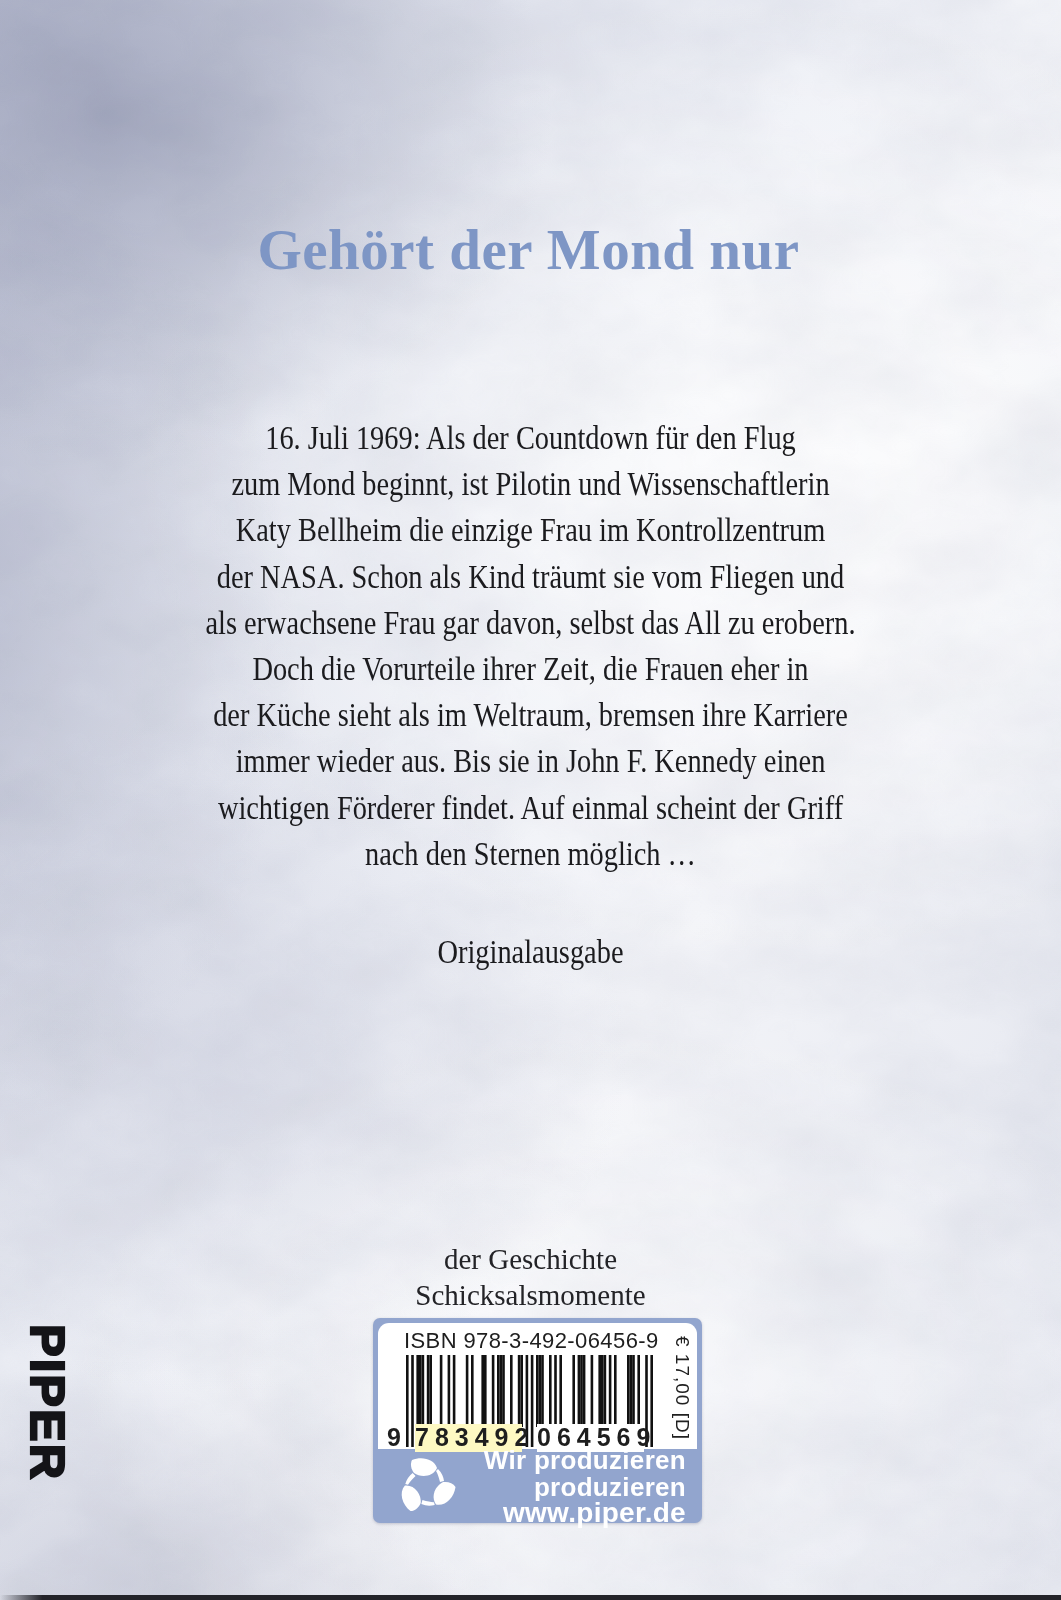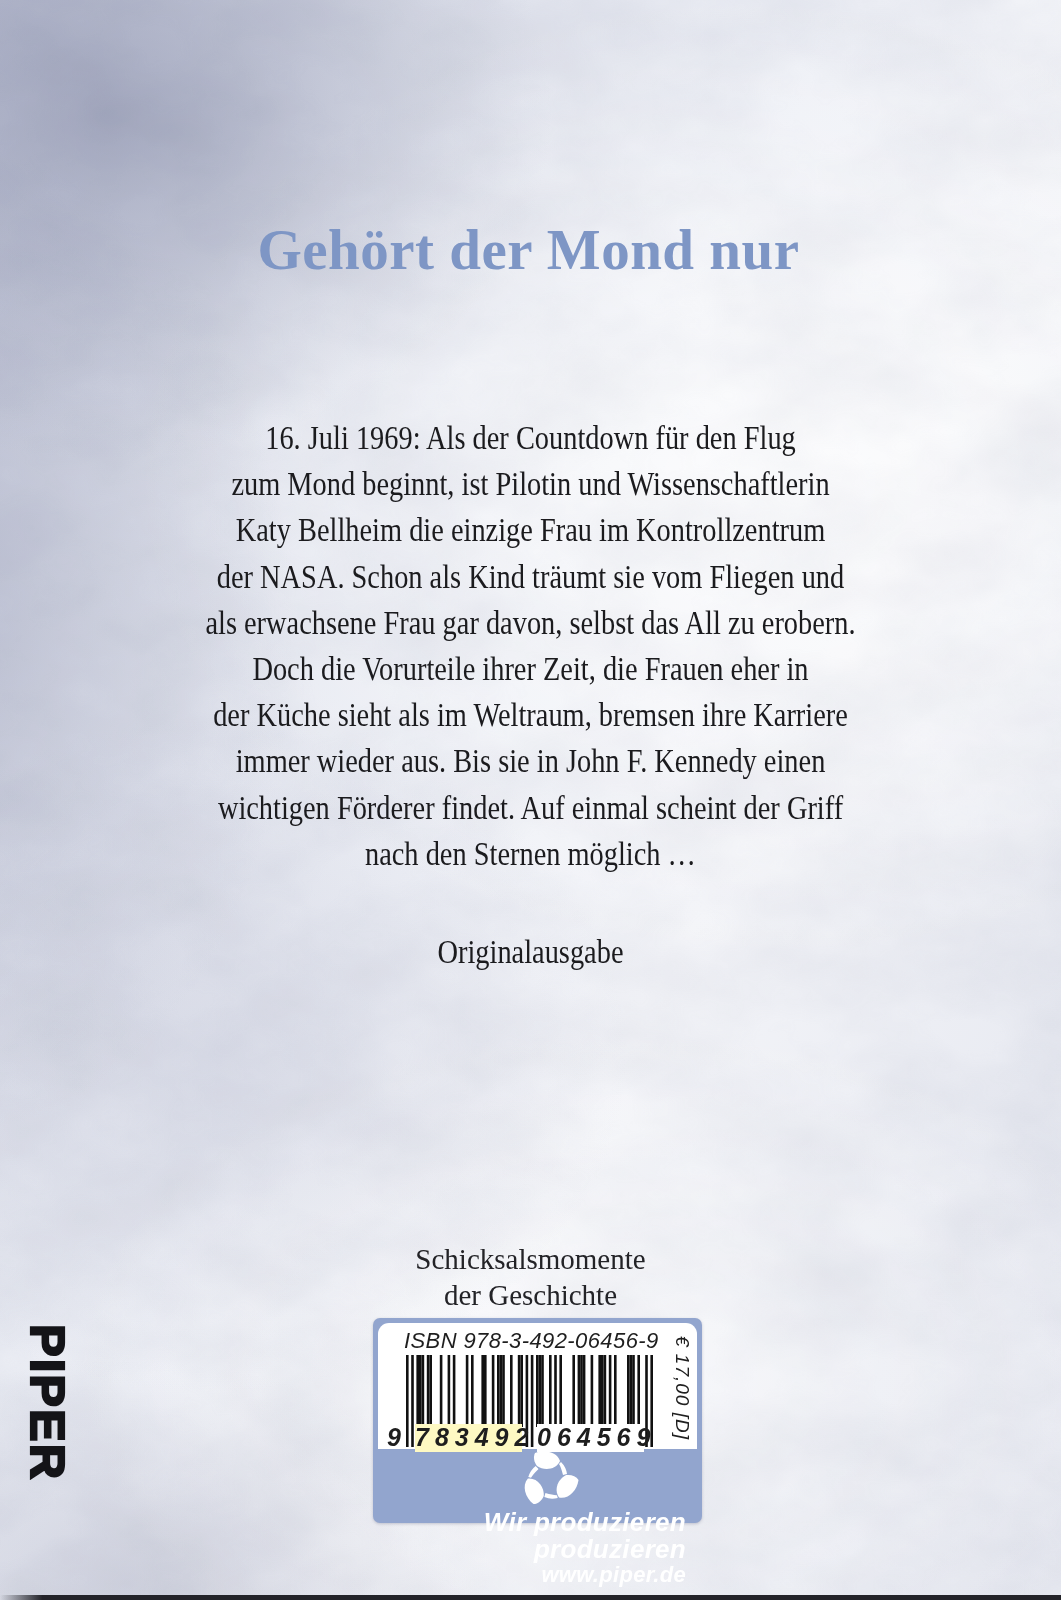--- a/index.html
+++ b/index.html
@@ -35,21 +35,21 @@
     position:absolute;top:934px;left:0;right:0;text-align:center;
     color:#1b1b1e;font-size:33px;transform:scaleX(.86);transform-origin:center top;
   }
   .series{
     position:absolute;top:1241px;left:0;right:0;text-align:center;
     color:#232327;font-size:29px;line-height:36px;
   }
   
   .label{
     position:absolute;left:373px;top:1318px;width:329px;height:205px;
-    border-radius:7px;background:#92a5ce;box-shadow:0 1px 3px rgba(60,65,95,.25);font-style:italic;
+    border-radius:7px;background:#92a5ce;box-shadow:0 1px 3px rgba(60,65,95,.25);
   }
   .label-white{
     position:absolute;left:5px;right:5px;top:5px;bottom:74px;
     background:#ffffff;border-radius:11px 11px 0 0;
     font-family:"Liberation Sans", sans-serif;color:#1e1e1e;
   }
   .isbn-line{margin-top:5px;text-align:left;padding-left:26px;font-size:22px;letter-spacing:.4px;white-space:nowrap;}
   .barcode{position:relative;width:247px;height:101px;margin:1px 0 0 28px;}
   .barcode svg{position:absolute;left:0;top:0;}
   .ean-digit{position:absolute;top:69px;font-size:25px;font-weight:600;letter-spacing:6px;line-height:1.1;white-space:nowrap;}
@@ -57,26 +57,26 @@
   .ean-g1{left:9px;width:107px;text-align:center;background:#fef9c3;}
   .ean-g2{left:131px;width:107px;text-align:right;background:#fff;}
   .price{
     position:absolute;top:13px;right:4px;
     writing-mode:vertical-rl;
     font-size:19px;letter-spacing:1px;color:#202020;white-space:nowrap;
   }
   .badge{
     position:absolute;left:0;right:0;bottom:0;height:74px;
     display:flex;align-items:center;
-    font-family:"Liberation Sans", sans-serif;color:#ffffff;flex-direction:column;
+    font-family:"Liberation Sans", sans-serif;color:#ffffff;
   }
   .badge .leaves{margin-left:22px;flex:0 0 auto;}
   .badge-text{margin-left:auto;padding-right:16px;text-align:right;font-weight:700;}
   .badge-l1,.badge-l2{font-size:26px;line-height:27px;letter-spacing:.3px;}
-  .badge-l3{font-size:22px;line-height:24px;letter-spacing:.3px;}
+  .badge-l3{font-size:28px;line-height:24px;letter-spacing:.3px;}
   
   .piper{
     position:absolute;left:20px;top:1324px;
     writing-mode:vertical-rl;
     font-family:"Liberation Sans", sans-serif;font-weight:700;
     font-size:49px;letter-spacing:2px;color:#141418;
     -webkit-text-stroke:2.2px #141418;
   }
   .bottom-bar{
     position:absolute;left:0;right:0;bottom:0;height:5px;
@@ -109,22 +109,22 @@
   <div>Doch die Vorurteile ihrer Zeit, die Frauen eher in</div>
   <div>der Küche sieht als im Weltraum, bremsen ihre Karriere</div>
   <div>immer wieder aus. Bis sie in John F. Kennedy einen</div>
   <div>wichtigen Förderer findet. Auf einmal scheint der Griff</div>
   <div>nach den Sternen möglich …</div>
 </div>
 
 <div class="edition">Originalausgabe</div>
 
 <div class="series">
+  <div>der Geschichte</div>
   <div>Schicksalsmomente</div>
-  <div>der Geschichte</div>
 </div>
 
 <div class="label">
   <div class="label-white">
     <div class="isbn-line">ISBN 978-3-492-06456-9</div>
     <div class="barcode">
       <svg id="barcode-svg" width="247" height="96">
           <rect x="0.00" y="0" width="2.60" height="92" fill="#111111"></rect>
           <rect x="5.20" y="0" width="2.60" height="92" fill="#111111"></rect>
           <rect x="10.40" y="0" width="2.60" height="72" fill="#111111"></rect>

